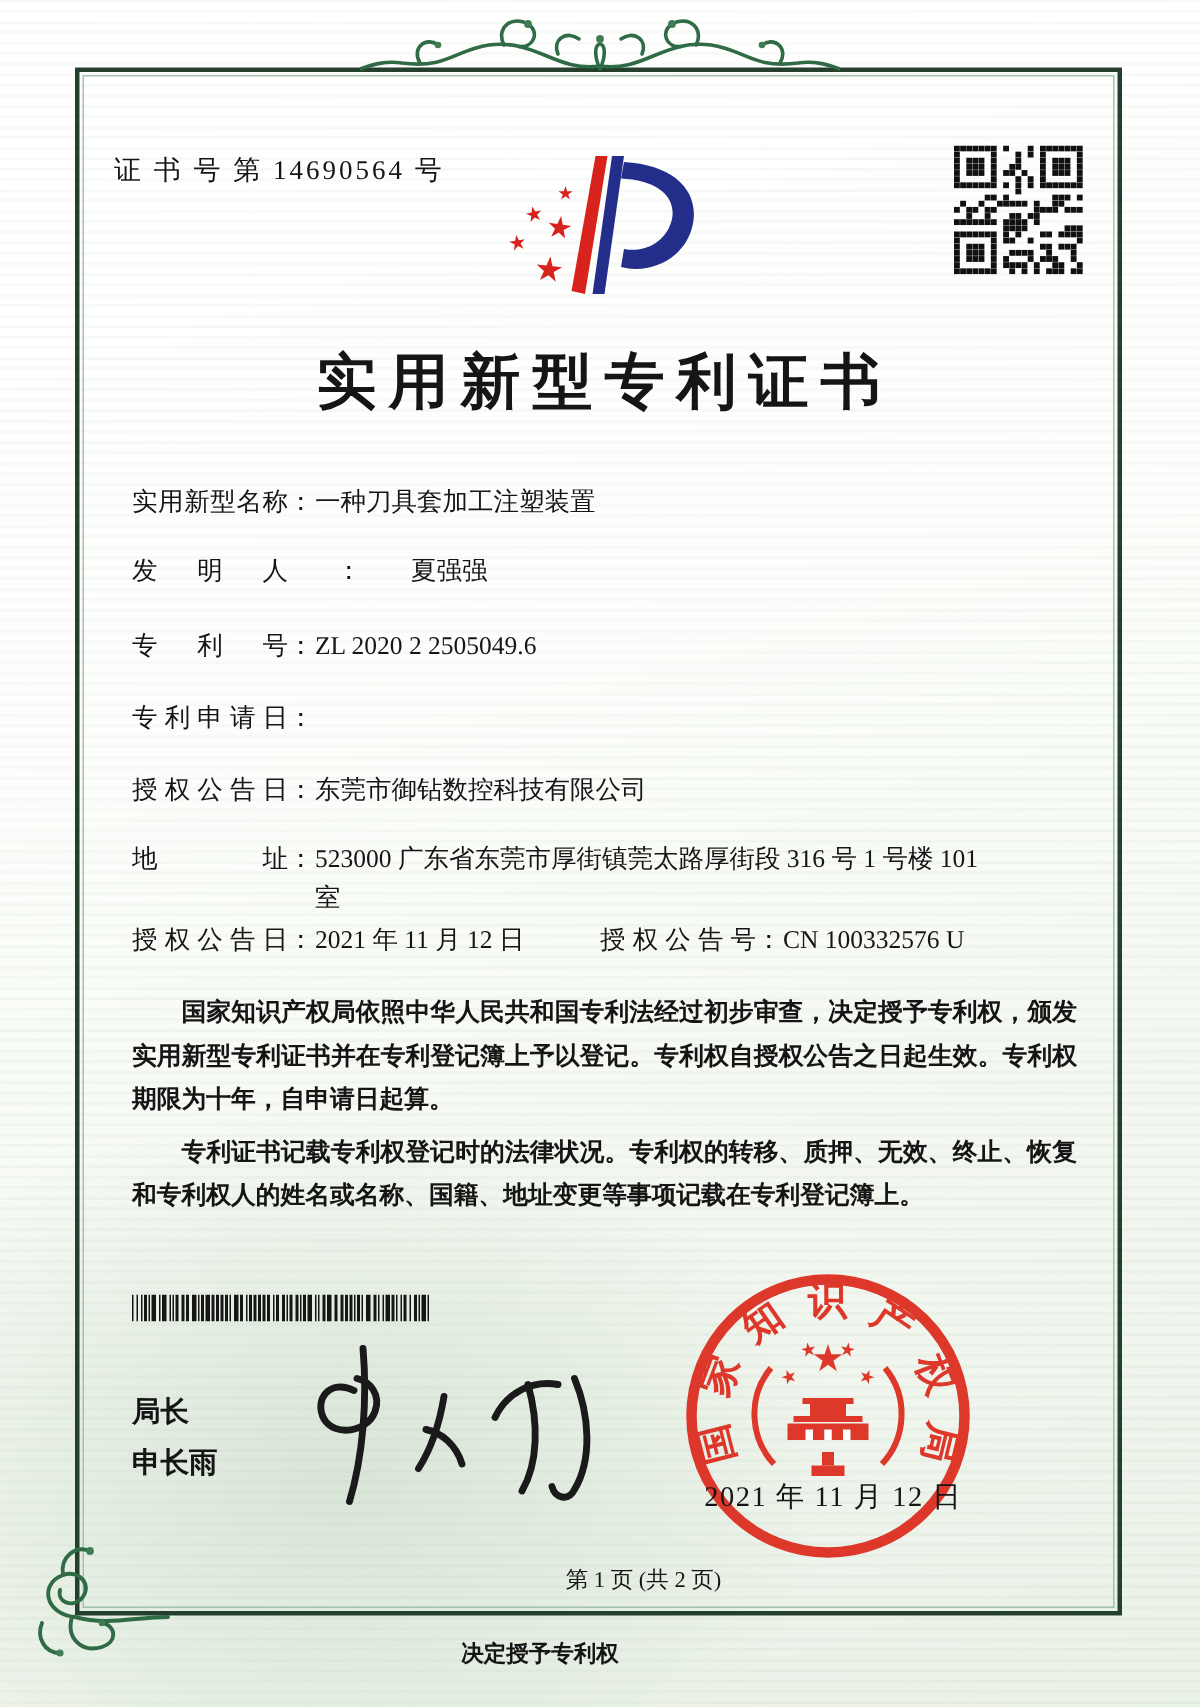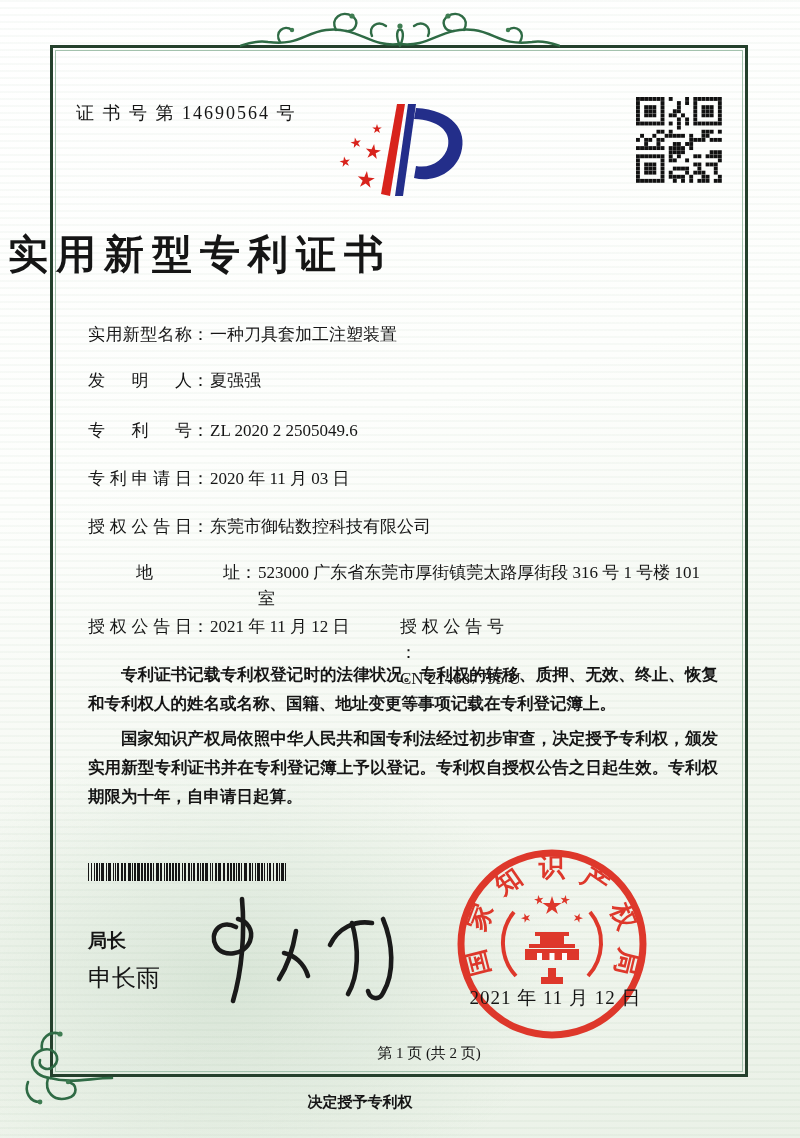--- a/index.html
+++ b/index.html
@@ -15,39 +15,39 @@
       radial-gradient(ellipse 60% 30% at 28% 86%, rgba(170,200,175,.30), transparent 70%),
       repeating-linear-gradient(180deg, rgba(120,160,130,.05) 0 2px, transparent 2px 7px);
     mix-blend-mode:multiply;
   }
   .frame {
     position:absolute; left:50px; top:45px; width:698px; height:1032px;
     border:3px solid #24402c;
   }
   .frame-inner { position:absolute; inset:2px; border:1px solid #a3c2ad; }
   .cert-no { position:absolute; left:76px; top:101px; font-size:18px; letter-spacing:2px; font-weight:500; }
-  .title { position:absolute; left:0; top:227px; width:798px; text-align:left;
+  .title { position:absolute; left:0; top:227px; width:798px; text-align:center;
            font-size:40px; font-weight:700; letter-spacing:8px; padding-left:8px; }
   .fields { position:absolute; left:88px; top:322px; width:632px; }
   .frow { display:flex; font-size:17px; line-height:26px; font-weight:500; }
   .flabel { display:inline-block; width:104px; text-align:justify; text-align-last:justify; }
   .fcolon { display:inline-block; width:18px; }
   .fvalue { flex:1; }
-  .mb0 { margin-bottom:20px; } .mb1 { margin-bottom:24px; } .mb2 { margin-bottom:22px; }
-  .mb3 { margin-bottom:22px; } .mb4 { margin-bottom:20px; } .mb5 { margin-bottom:2px;margin-left:48px; }
+  .mb0 { margin-bottom:20px; } .mb1 { margin-bottom:24px;gap:32px; } .mb2 { margin-bottom:22px; }
+  .mb3 { margin-bottom:22px; } .mb4 { margin-bottom:20px; } .mb5 { margin-bottom:2px; }
   .pair1 { display:flex; width:312px; }
-  .pair2 { display:flex;flex-direction:column; }
+  .pair2 { display:flex; }
   .body-text { position:absolute; left:88px; top:660px; width:630px; }
   .body-text p { font-size:16.5px; line-height:29px; text-indent:2em; font-weight:600;
                  text-align:justify; }
   .body-text p + p { margin-top:6px; }
   .barcode-wrap { position:absolute; left:88px; top:863px; }
   .signer-title { position:absolute; left:88px; top:928px; font-size:19px; font-weight:600;
                   font-family:"Liberation Sans","DejaVu Sans",sans-serif; }
-  .signer-name  { position:absolute; left:88px; top:962px; font-size:24px; font-weight:400;
+  .signer-name  { position:absolute; left:88px; top:962px; font-size:19px; font-weight:700;
                   font-family:"Liberation Sans","DejaVu Sans",sans-serif; }
   .signature { position:absolute; left:192px; top:893px; z-index:3; }
   .seal { position:absolute; left:450px; top:842px; z-index:2; opacity:.93; }
   .seal-date { position:absolute; left:468px; top:985px; width:175px; text-align:center;
                font-size:19px; letter-spacing:1px; z-index:4; font-weight:500; }
   .page-info { position:absolute; left:0; top:1044px; width:770px; text-align:center;
                font-size:15px; font-weight:500;margin-left:44px; }
   .back-note { position:absolute; left:0; top:1093px; width:720px; text-align:center;
                font-size:15px; font-weight:600; }
   .logo { position:absolute; left:330px; top:96px; }
@@ -352,21 +352,20 @@
         <span class="fvalue">夏强强</span>
     </div>
     <div class="frow mb2">
       <span class="flabel">专利号</span>
         <span class="fcolon">：</span>
         <span class="fvalue">ZL 2020 2 2505049.6</span>
     </div>
     <div class="frow mb3">
       <span class="flabel">专利申请日</span>
         <span class="fcolon">：</span>
-        <span class="fvalue">2020 年 11 月 03 日</span>
     </div>
     <div class="frow mb4">
       <span class="flabel">授权公告日</span>
         <span class="fcolon">：</span>
         <span class="fvalue">东莞市御钻数控科技有限公司</span>
     </div>
     <div class="frow mb5">
       <span class="flabel">地址</span>
         <span class="fcolon">：</span>
         <span class="fvalue">
@@ -376,28 +375,28 @@
     </div>
     <div class="frow">
       <span class="pair1">
         <span class="flabel">授权公告日</span>
           <span class="fcolon">：</span>
           <span>2021 年 11 月 12 日</span>
       </span>
       <span class="pair2">
         <span class="flabel">授权公告号</span>
           <span class="fcolon">：</span>
-          <span>CN 214687795 U</span>
+          <span>CN 100332576 U</span>
       </span>
     </div>
   </div>
 
   <div class="body-text">
+    <p>国家知识产权局依照中华人民共和国专利法经过初步审查，决定授予专利权，颁发实用新型专利证书并在专利登记簿上予以登记。专利权自授权公告之日起生效。专利权期限为十年，自申请日起算。</p>
     <p>专利证书记载专利权登记时的法律状况。专利权的转移、质押、无效、终止、恢复和专利权人的姓名或名称、国籍、地址变更等事项记载在专利登记簿上。</p>
-    <p>国家知识产权局依照中华人民共和国专利法经过初步审查，决定授予专利权，颁发实用新型专利证书并在专利登记簿上予以登记。专利权自授权公告之日起生效。专利权期限为十年，自申请日起算。</p>
   </div>
 
   <div class="barcode-wrap">
     <svg id="barcode" width="205" height="18" viewBox="0 0 205 18">
         <rect x="0" y="0" width="1" height="18" fill="#161616"></rect>
         <rect x="3" y="0" width="1" height="18" fill="#161616"></rect>
         <rect x="6" y="0" width="1" height="18" fill="#161616"></rect>
         <rect x="8" y="0" width="2" height="18" fill="#161616"></rect>
         <rect x="11" y="0" width="1" height="18" fill="#161616"></rect>
         <rect x="13" y="0" width="3" height="18" fill="#161616"></rect>

